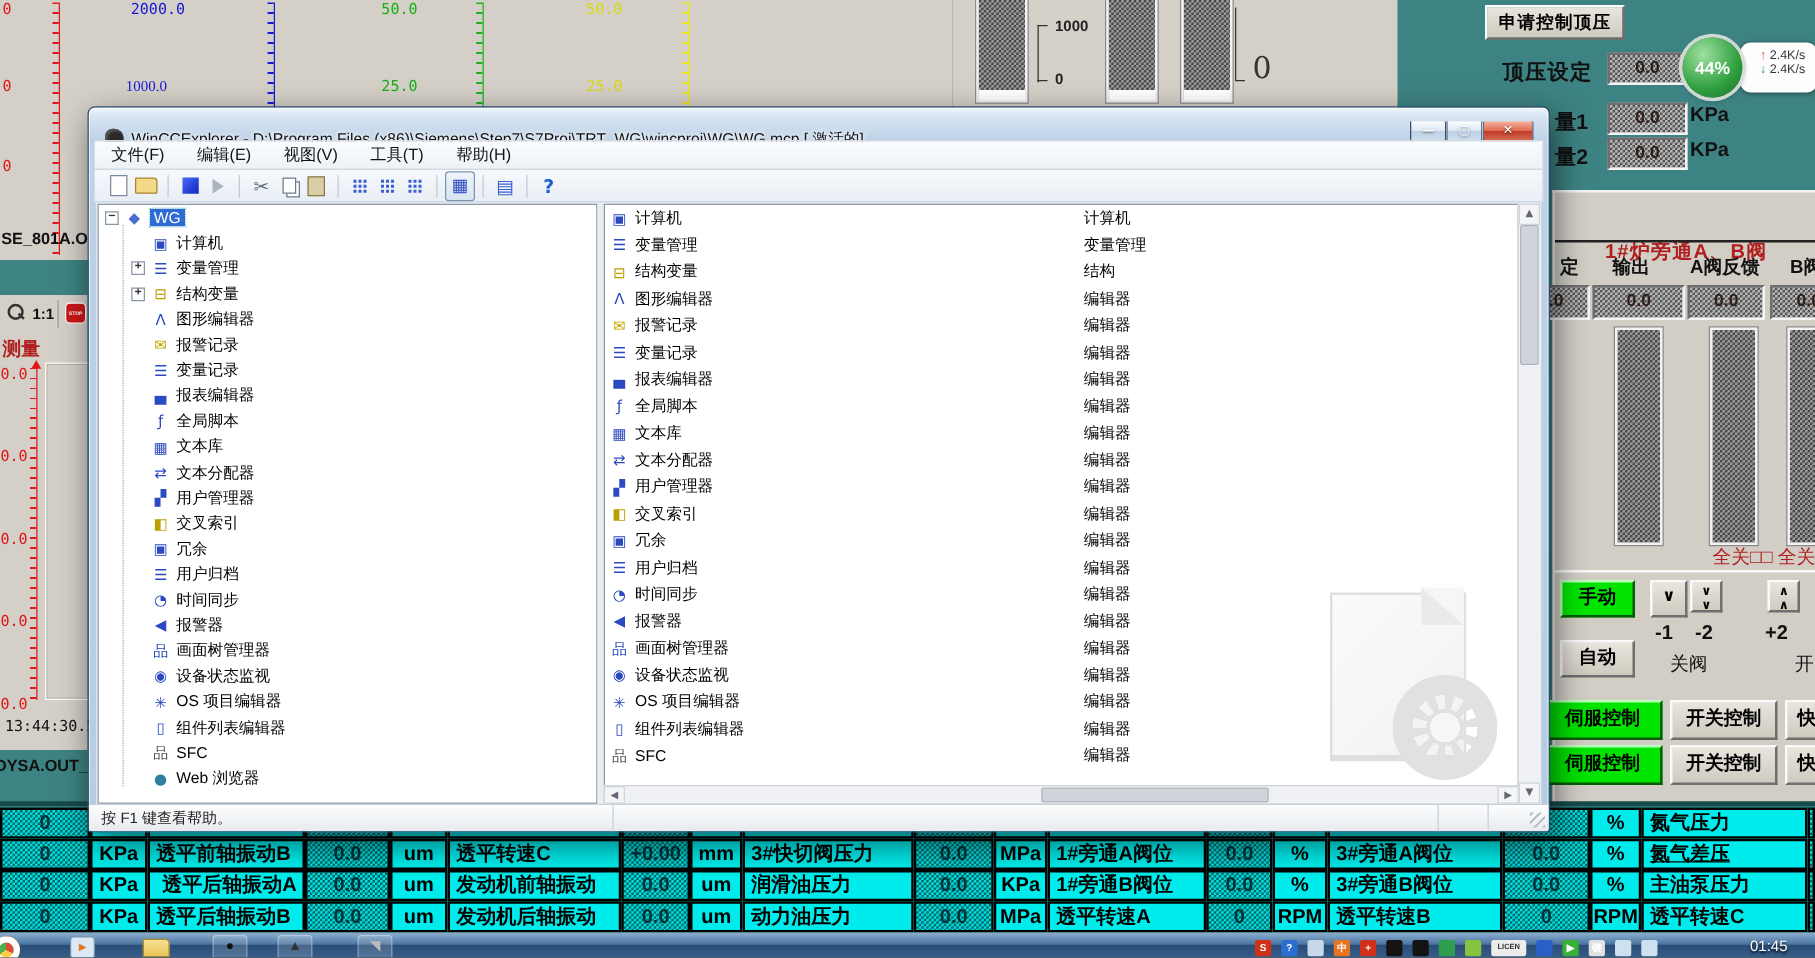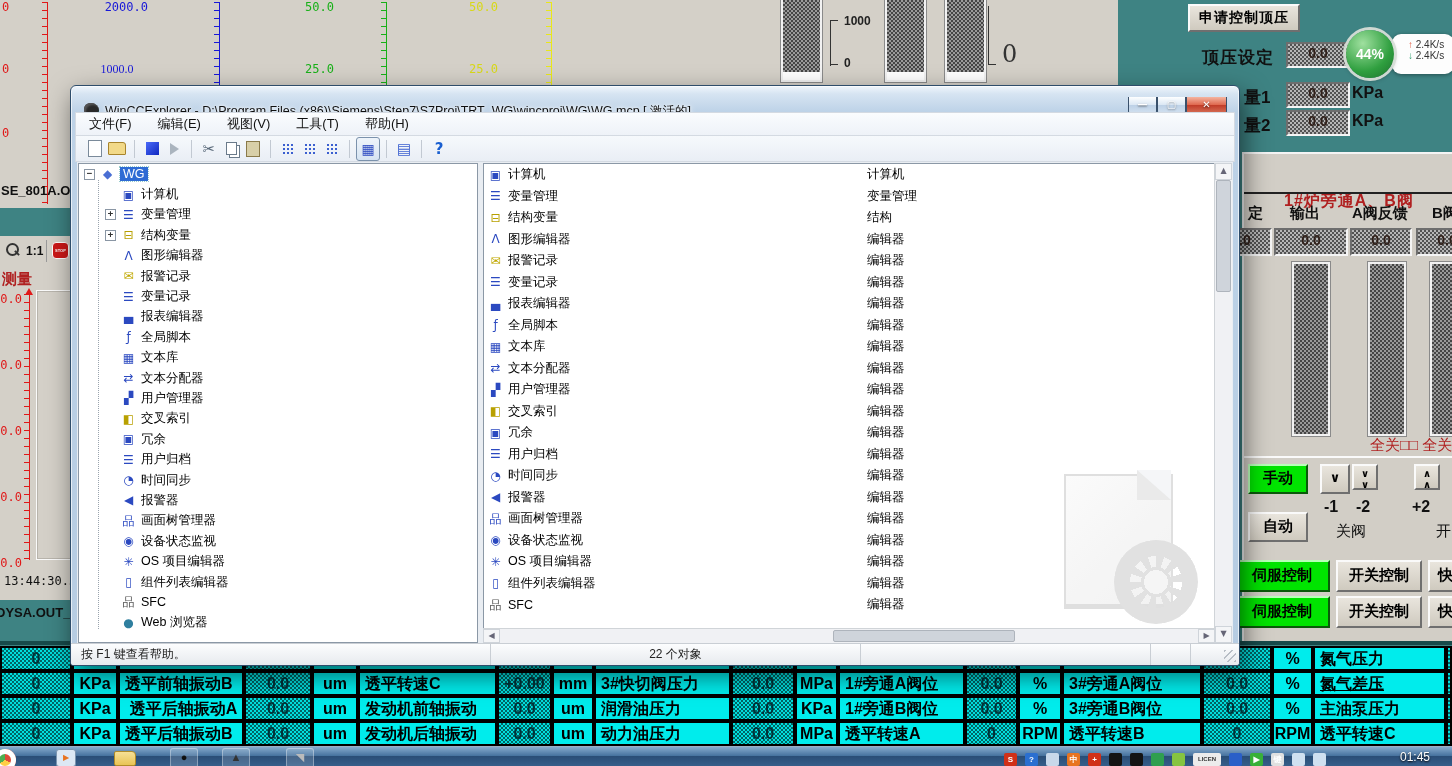--- a/index.html
+++ b/index.html
@@ -662,21 +662,20 @@
         <div class="sbtn" style="left:0;right:0;bottom:0;height:15px;">▼</div>
       </div>
       <div id="hscroll">
         <div class="sbtn" style="left:0;top:0;bottom:0;width:15px;line-height:12px;">◀</div>
         <div class="sthumb" style="top:1px;bottom:1px;left:350px;width:180px;"></div>
         <div class="sbtn" style="right:0;top:0;bottom:0;width:15px;line-height:12px;">▶</div>
       </div>
     </div>
     <div id="statusbar">
       <div class="spanel" style="left:0;width:420px;padding-left:10px;">按 F1 键查看帮助。</div>
-      <div class="spanel" style="left:420px;width:370px;text-align:center;">22 个对象</div>
       <div class="spanel" style="left:1040px;width:40px;"></div>
       <div class="spanel" style="left:1080px;width:40px;"></div>
       <div class="abs" style="right:3px;bottom:3px;width:12px;height:12px;background:repeating-linear-gradient(135deg,#b8bec6 0 2px,transparent 2px 5px);"></div>
     </div>
   </div>
 
   <div id="taskbar">
     <div class="abs" style="left:-6px;top:2px;width:22px;height:22px;border-radius:50%;background:conic-gradient(#dd4b37 0 33%,#ffce44 33% 66%,#4caf50 66%);box-shadow:inset 0 0 0 5px #fff;"></div>
     <div class="abs" style="left:56px;top:2px;width:18px;height:16px;background:#dce8f4;border:1px solid #7a94b0;border-radius:3px;text-align:center;font-size:8px;color:#e87420;line-height:15px;">▶</div>
     <div class="abs" style="left:114px;top:4px;width:20px;height:13px;background:linear-gradient(#f6e096,#e8c455);border:1px solid #b08c28;border-radius:2px 4px 2px 2px;"></div>

